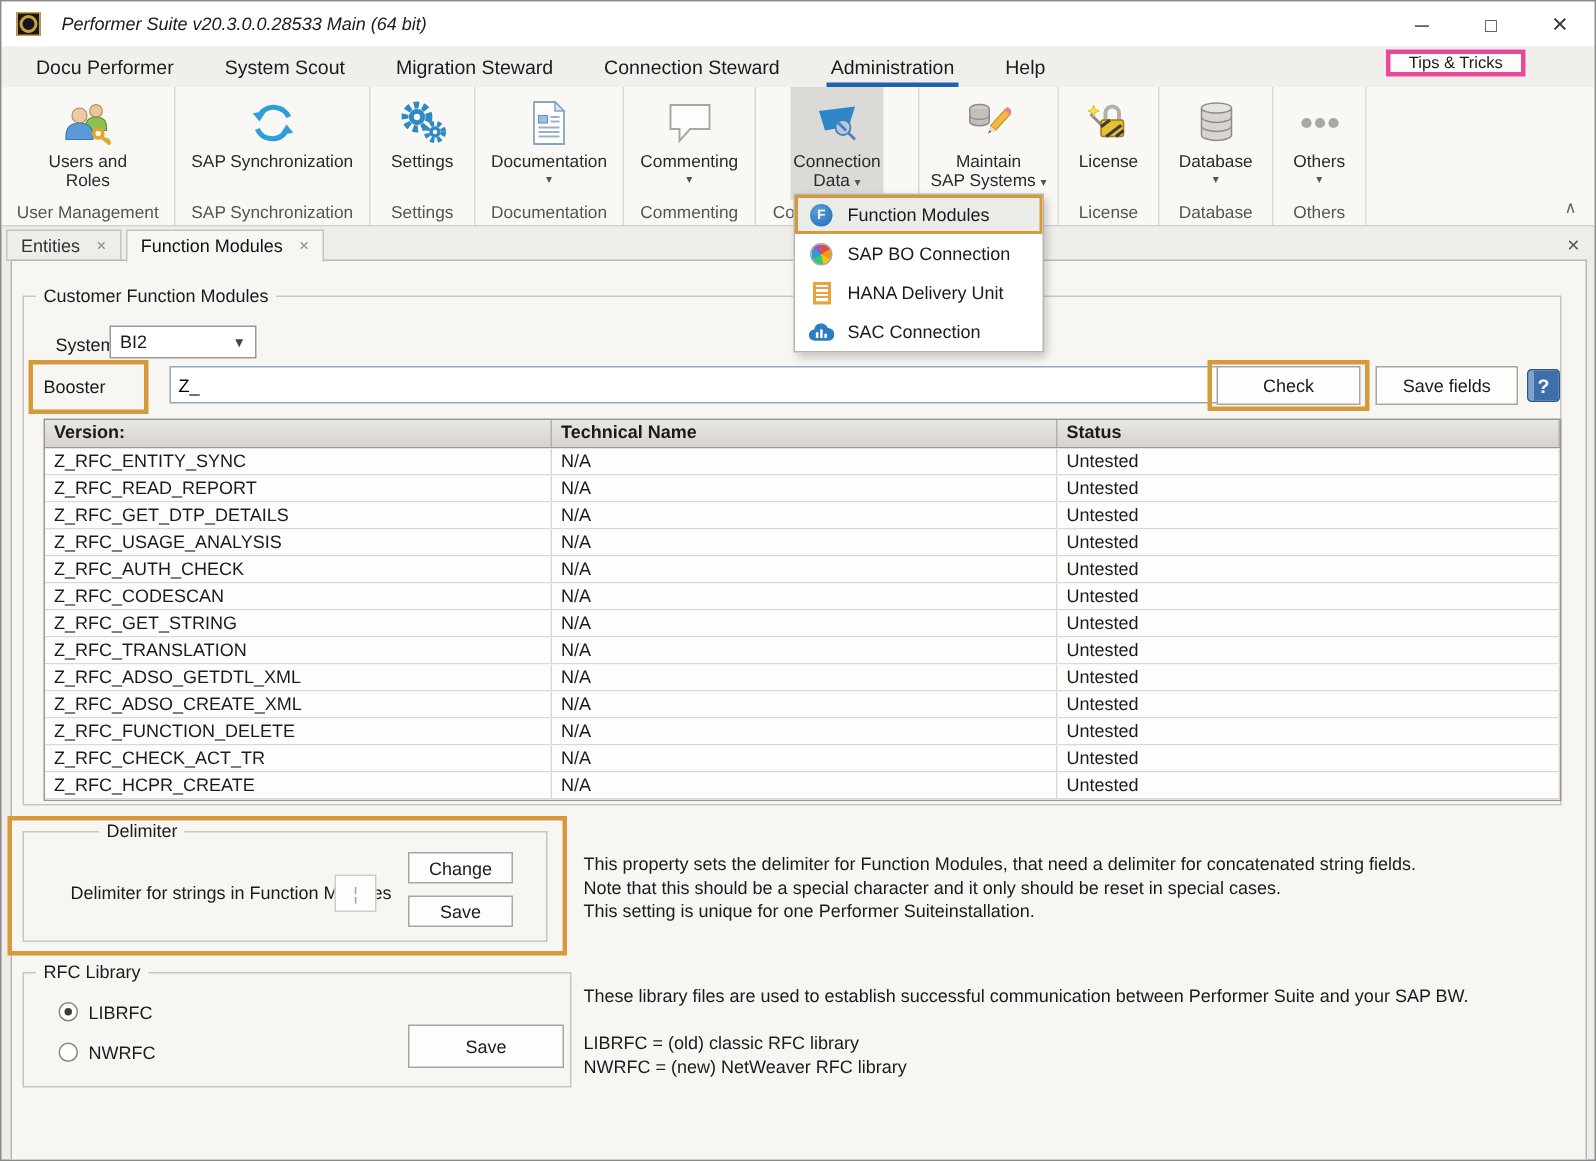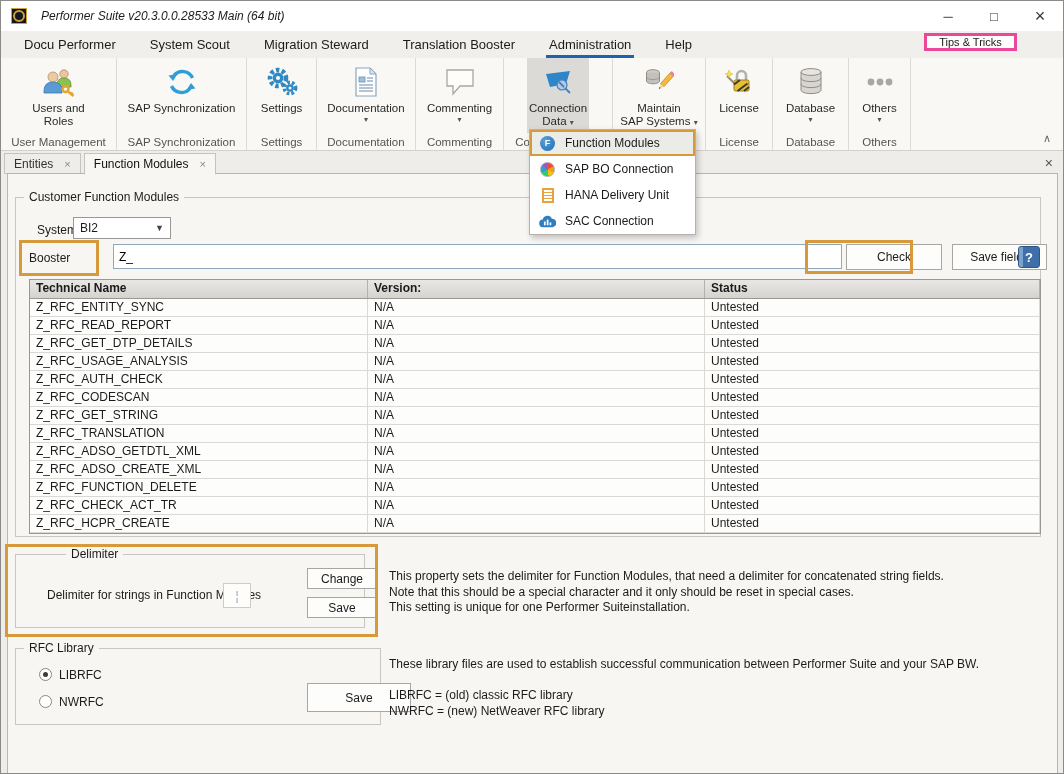--- a/index.html
+++ b/index.html
@@ -53,21 +53,21 @@
   
   .panel { position:absolute; left:6px; top:172px; width:1051px; height:601px; background:#f7f6f3; border:1px solid #bab7b3; }
   .groupbox { position:absolute; border:1px solid #c9c6c1; }
   .groupbox>.gb-label { position:absolute; top:-8px; left:8px; background:#f7f6f3; padding:0 5px; font-size:12px; }
   .hl-box { position:absolute; border:3px solid var(--hl); z-index:20; pointer-events:none; }
 
   .lbl { position:absolute; font-size:12px; }
   .combo { position:absolute; background:#fff; border:1px solid #9a9894; font-size:12px; display:flex; align-items:center; padding:0 6px; }
   .combo .arrow { margin-left:auto; font-size:9px; color:#444; }
   .tf { position:absolute; background:#fff; border:1px solid #8fa8bd; font-size:12px; padding:0 5px; font-family:inherit; }
-  .btn { position:absolute; background:#fdfdfc; border:1px solid #a8a6a2; font-size:12px; display:flex; align-items:center; justify-content:center;margin-left:35px; }
+  .btn { position:absolute; background:#fdfdfc; border:1px solid #a8a6a2; font-size:12px; display:flex; align-items:center; justify-content:center; }
   .help-ico { position:absolute; width:22px; height:22px; background:linear-gradient(90deg,#7da3cc 0 4px,#3e6fa9 4px); border:1px solid #2d5787; border-radius:3px; color:#fff; font-weight:bold; font-size:13px; display:flex; align-items:center; justify-content:center; }
 
   
   .tbl { position:absolute; left:28px; top:278px; width:1012px; background:#fff; border:1px solid #9b9894; }
   .tbl-head { display:grid; grid-template-columns:338px 337px 335px; background:linear-gradient(#e9e7e4,#d6d3cf); border-bottom:1px solid #9b9894; }
   .tbl-head div { height:18px; padding:1px 6px; font-size:12px; font-weight:bold; border-right:1px solid #b4b1ad; overflow:hidden; }
   .tbl-row { display:grid; grid-template-columns:338px 337px 335px; height:18px; border-bottom:1px solid #dcd9d5; background:#fdfdfc; }
   .tbl-row div { padding:1px 6px; font-size:12px; border-right:1px solid #dcd9d5; overflow:hidden; white-space:nowrap; }
 
   
@@ -88,21 +88,21 @@
       <div class="win-btn">─</div>
       <div class="win-btn">□</div>
       <div class="win-btn close">×</div>
     </div>
   </div>
 
   <div class="menubar">
     <div class="menu-item">Docu Performer</div>
     <div class="menu-item">System Scout</div>
     <div class="menu-item">Migration Steward</div>
-    <div class="menu-item">Translation Booster</div>
+    <div class="menu-item">Connection Steward</div>
     <div class="menu-item active">Administration</div>
     <div class="menu-item">Help</div>
     <div class="tips-btn">Tips &amp; Tricks</div>
   </div>
 
   <div class="ribbon">
 
     <div class="rib-group" style="width:116px">
       <div class="rib-btn">
         <span class="ico">
@@ -295,22 +295,22 @@
   <span class="lbl" style="left:28px;top:250px">Booster</span>
   <input class="tf" style="left: 72px; top: 243px; width: 729px; height: 25px; margin-left: 40px;" value="Z_">
 
   <div class="hl-box" style="left:804px;top:239px;width:108px;height:34px"></div>
   <div class="btn" style="left:810px;top:243px;width:96px;height:26px">Check</div>
   <div class="btn" style="left:916px;top:243px;width:95px;height:26px">Save fields</div>
   <div class="help-ico" style="left:1017px;top:245px">?</div>
 
   <div class="tbl">
     <div class="tbl-head">
+      <div>Version:</div>
       <div>Technical Name</div>
-      <div>Version:</div>
       <div>Status</div>
     </div>
     <div>
         <div class="tbl-row">
           <div>Z_RFC_ENTITY_SYNC</div>
           <div>N/A</div>
           <div>Untested</div>
         </div>
         <div class="tbl-row">
           <div>Z_RFC_READ_REPORT</div>

